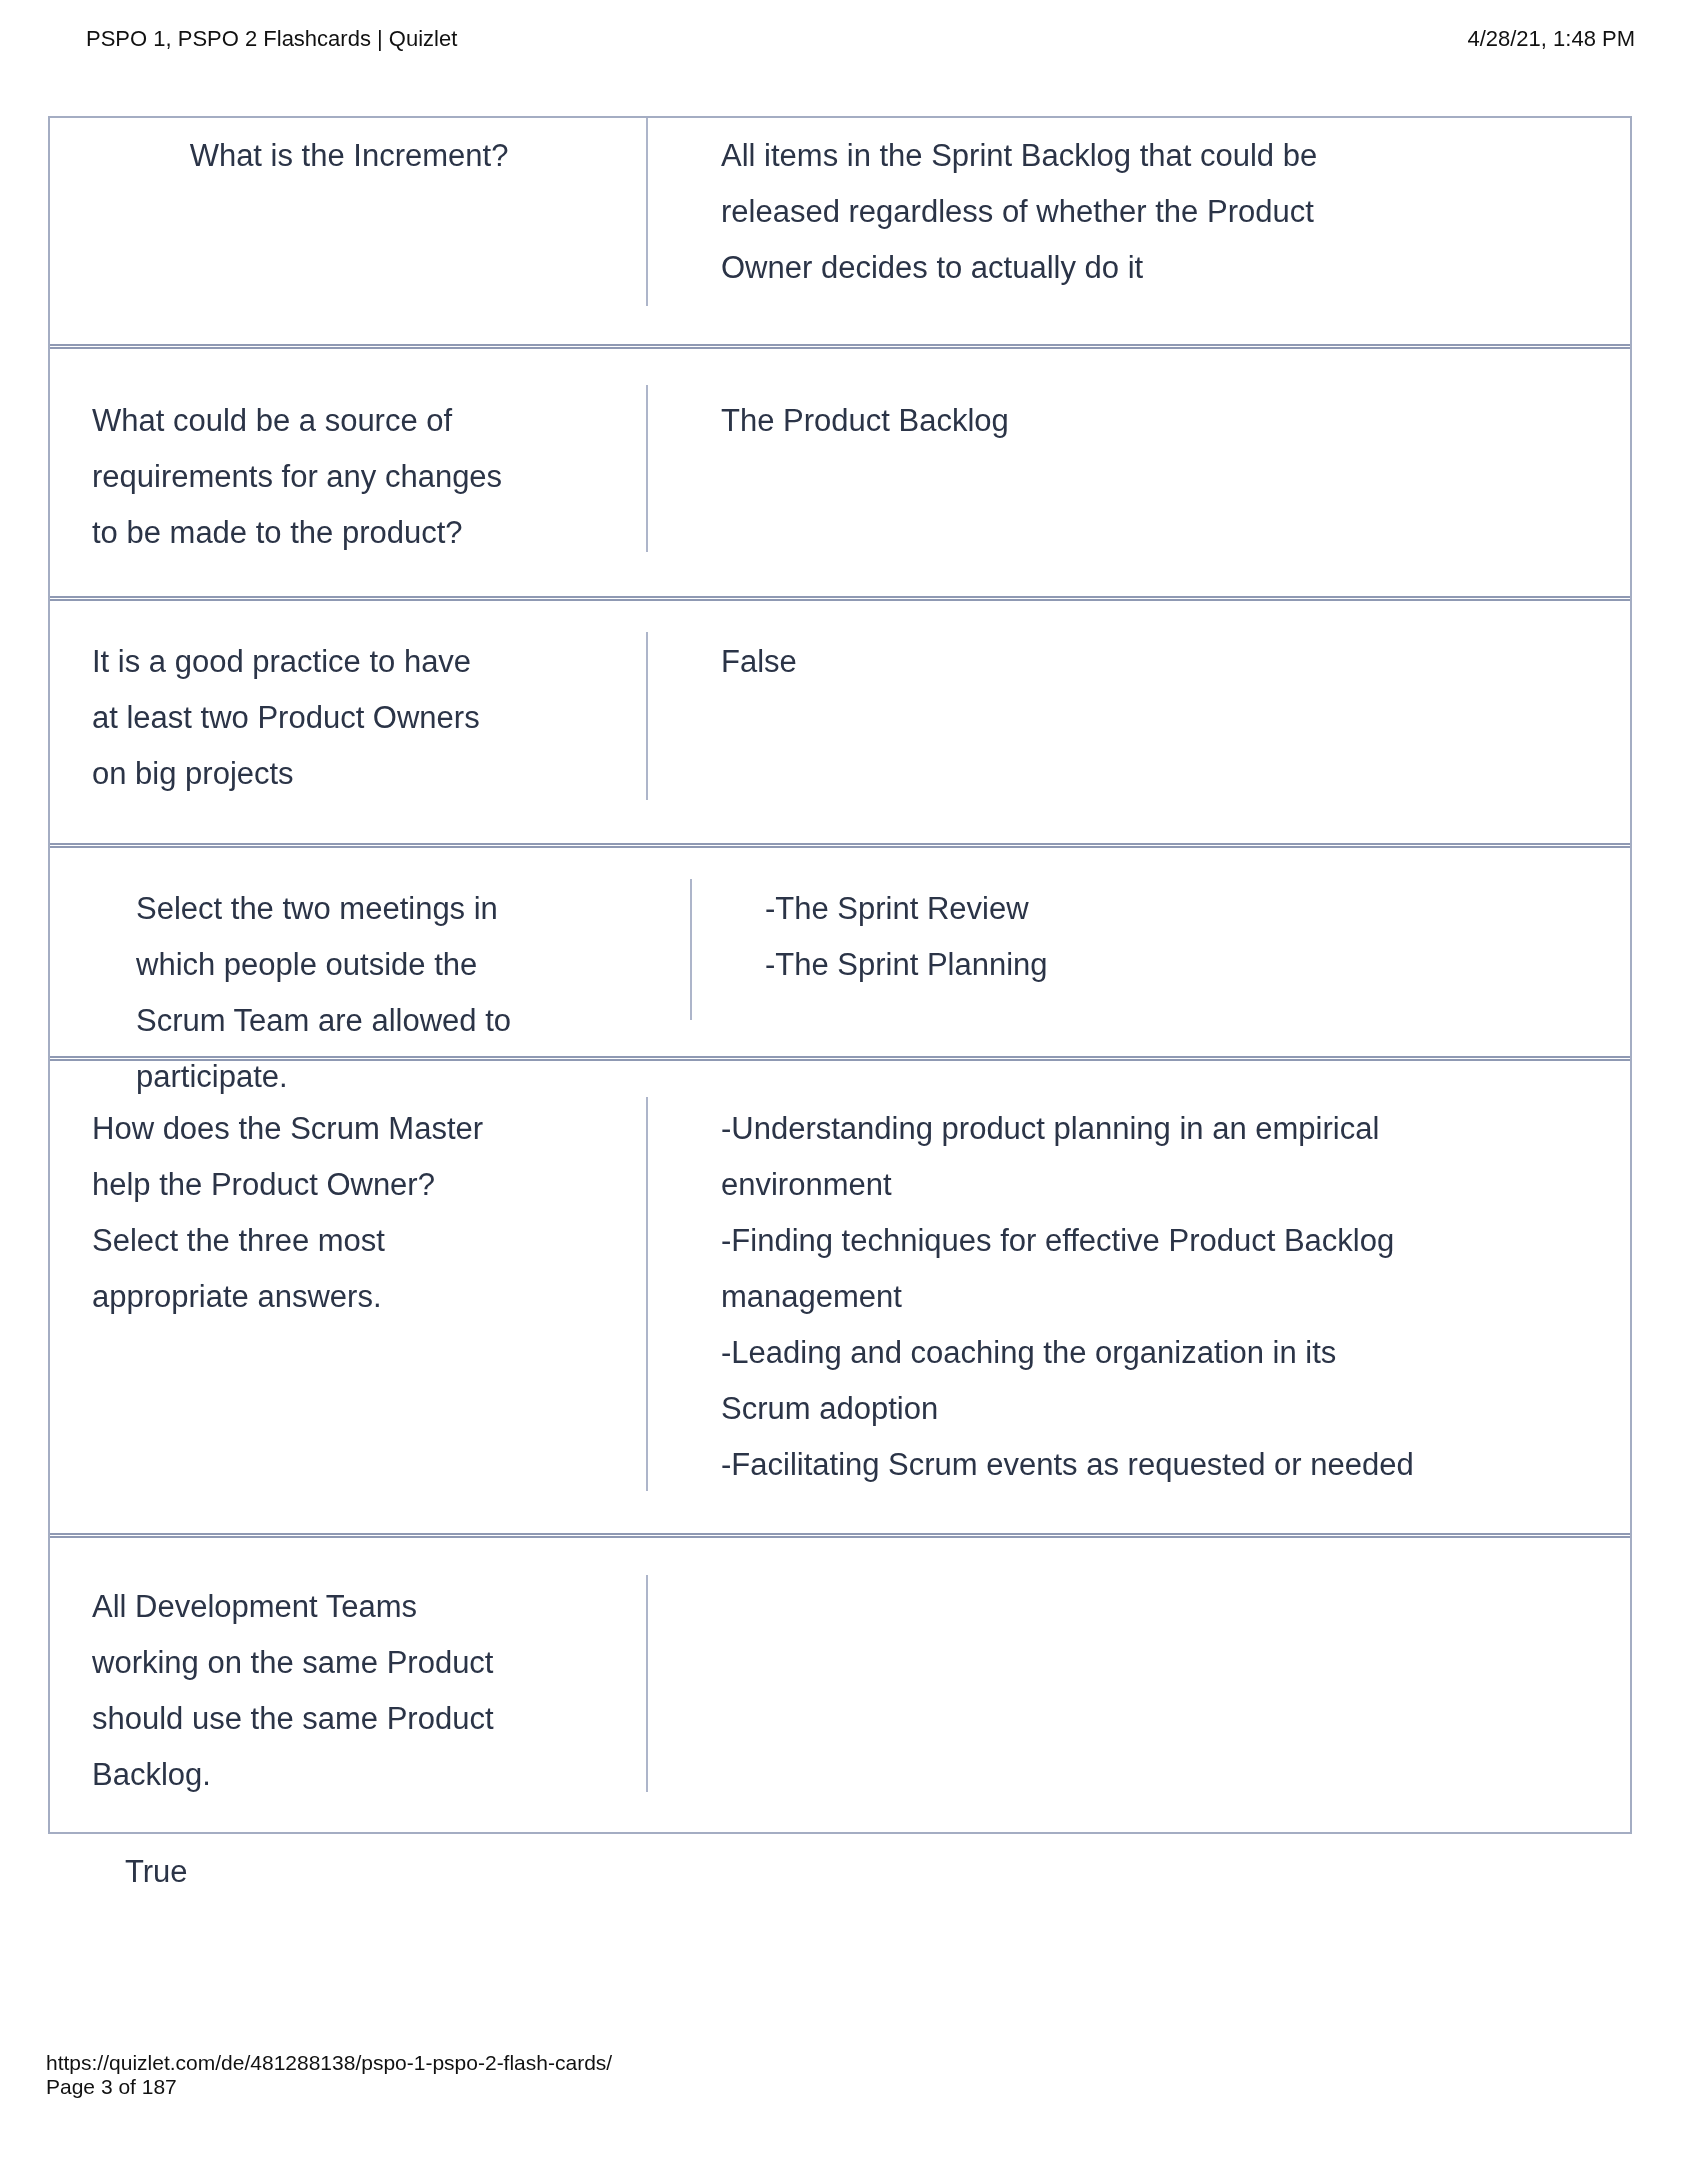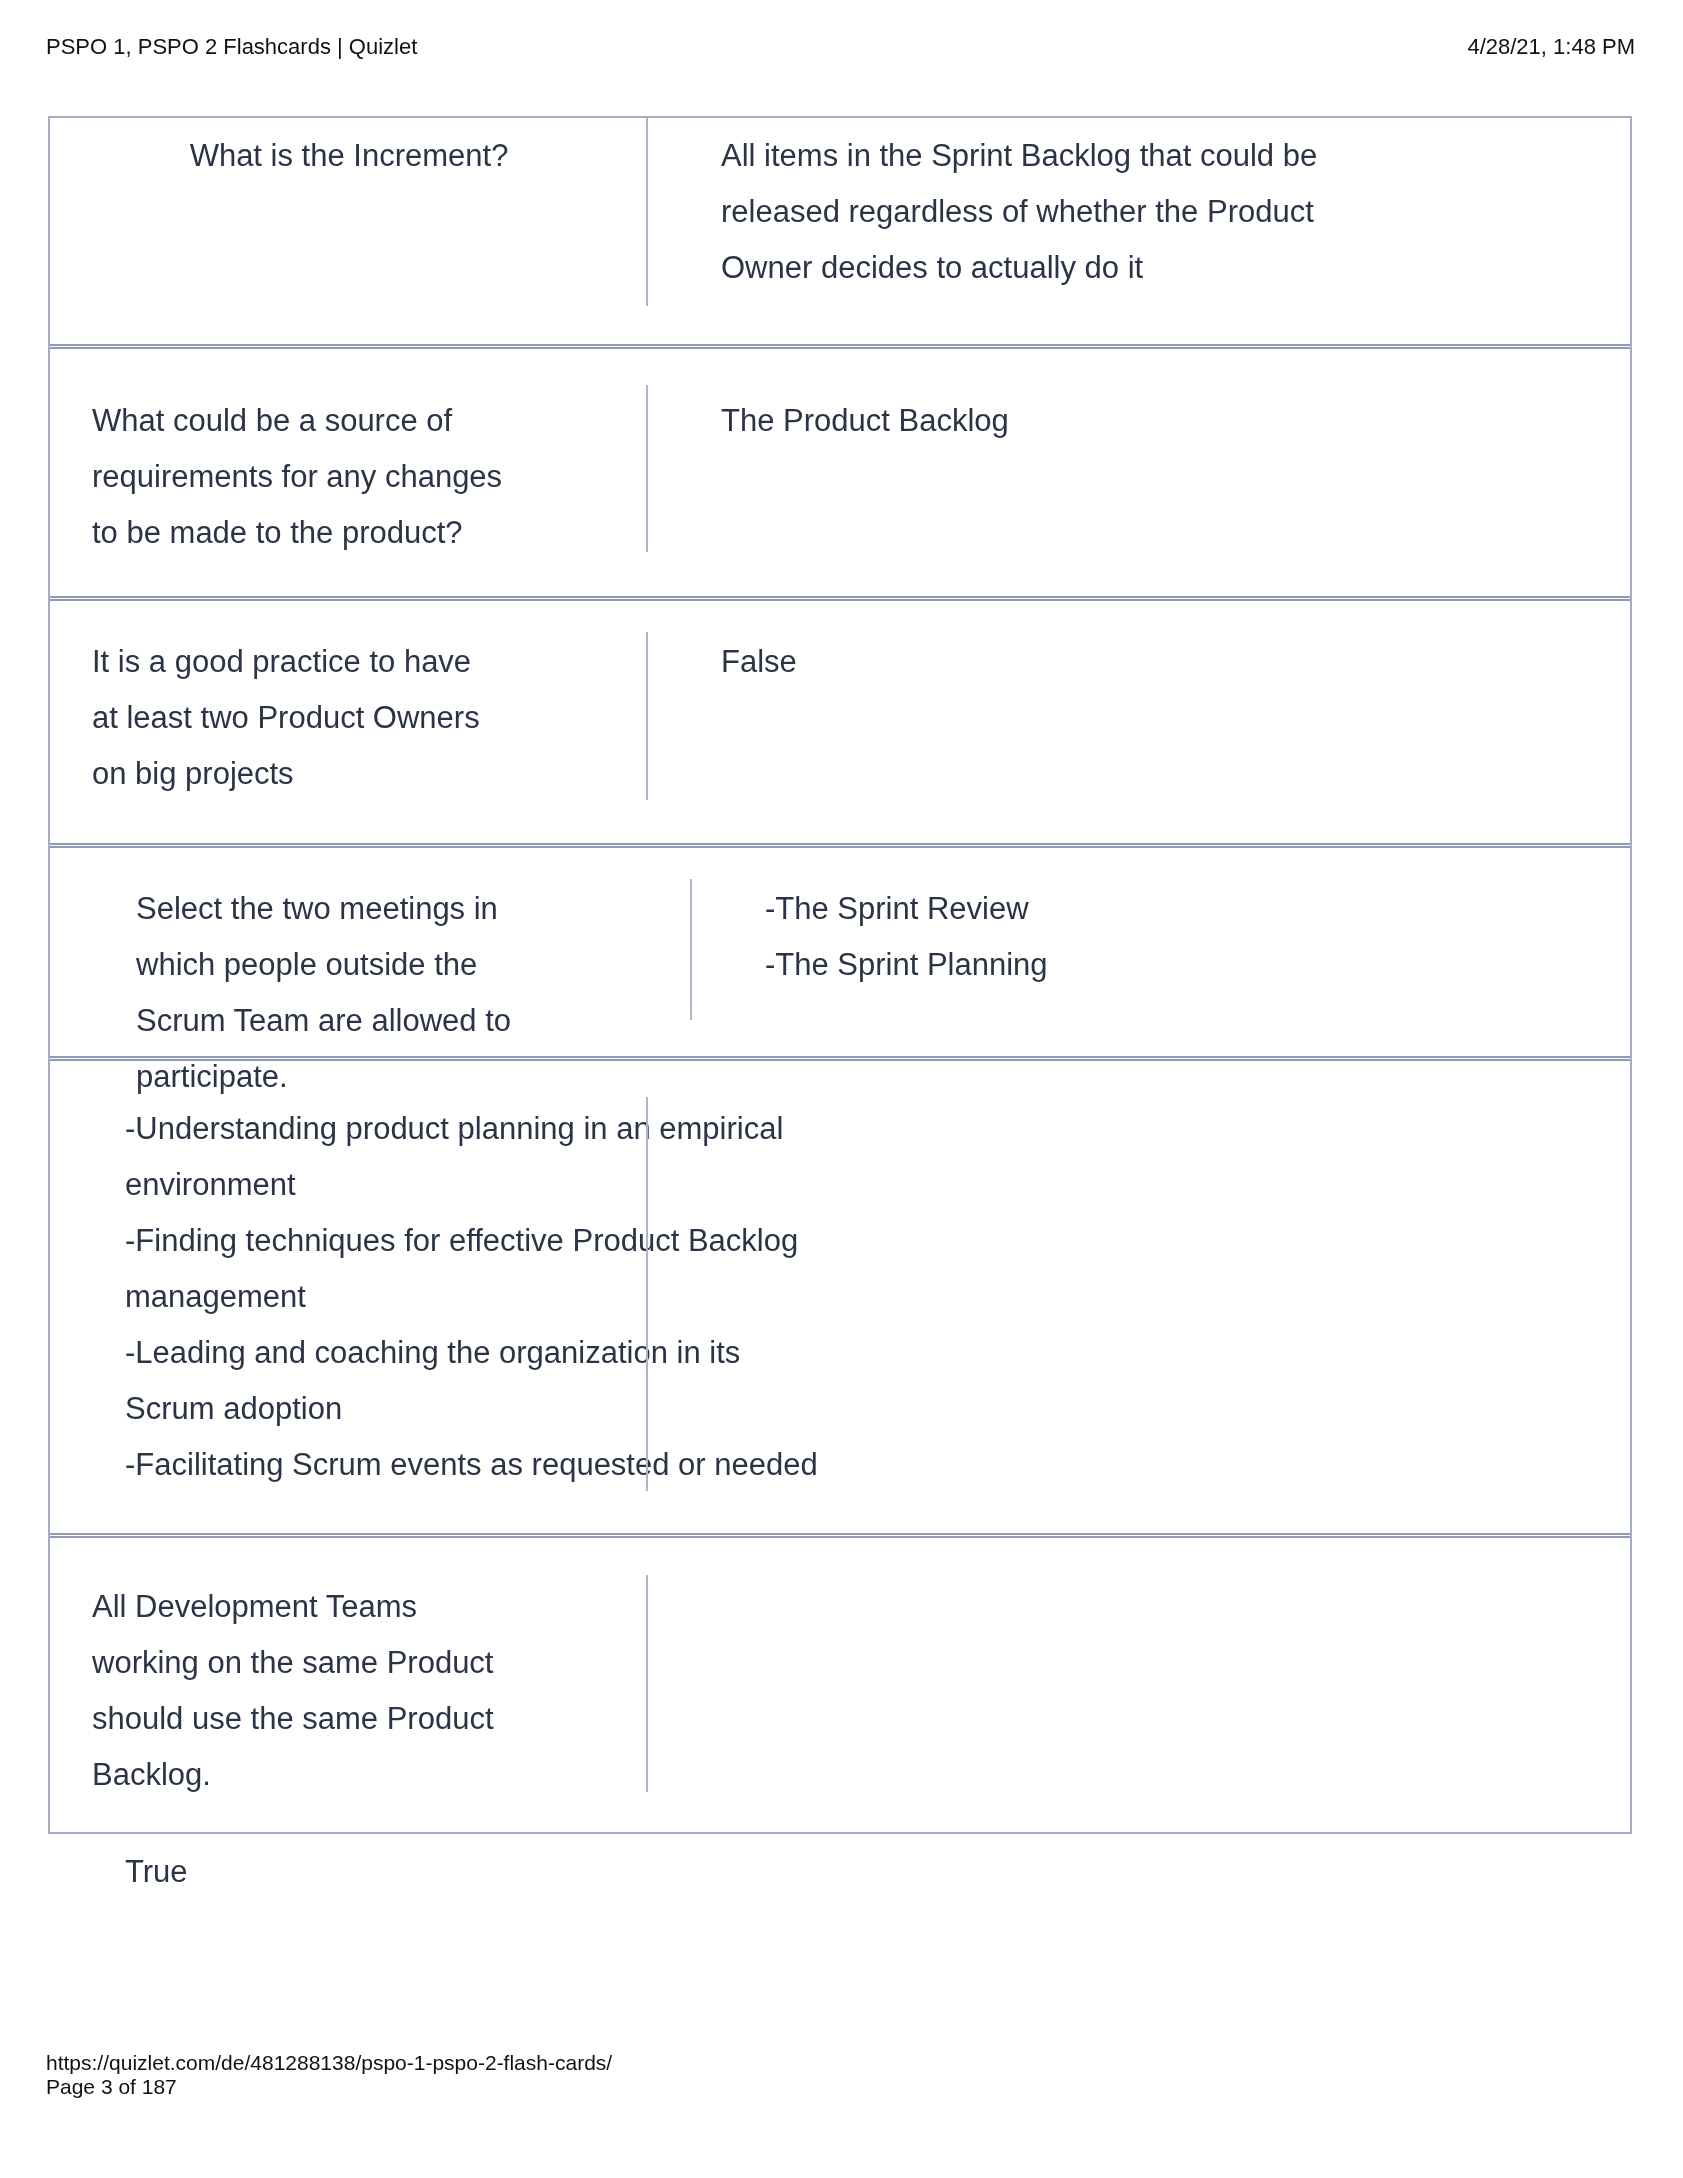--- a/index.html
+++ b/index.html
@@ -10,21 +10,21 @@
     font-family:"Liberation Sans", sans-serif;
     color:#2b3447;
   }
 
   
   .print-bar {
     position:absolute; left:46px; right:48px;
     display:flex; justify-content:space-between;
     font-size:22px; color:#111111;
   }
-  .print-bar.top { top:34px; }
+  .print-bar.top { top:26px;margin-left:40px; }
   .print-bar.bottom { top:2051px; font-size:21px;flex-direction:column; }
 
   
   .table {
     position:absolute; left:48px; top:116px; width:1584px;
     border:2px solid #a4adc3;
     box-sizing:border-box;
     background:#ffffff;
   }
   .row { position:relative; display:flex; box-sizing:border-box; }
@@ -118,20 +118,24 @@
 which people outside the
 Scrum Team are allowed to
 participate.</div>
     <div class="vdiv"></div>
     <div class="cell a">-The Sprint Review
 -The Sprint Planning</div>
   </div>
   <div class="sep"></div>
 
   <div class="row row-4">
+    <div class="cell q">How does the Scrum Master
+help the Product Owner?
+Select the three most
+appropriate answers.</div>
     <div class="vdiv"></div>
     <div class="cell a">-Understanding product planning in an empirical
 environment
 -Finding techniques for effective Product Backlog
 management
 -Leading and coaching the organization in its
 Scrum adoption
 -Facilitating Scrum events as requested or needed</div>
   </div>
   <div class="sep"></div>

